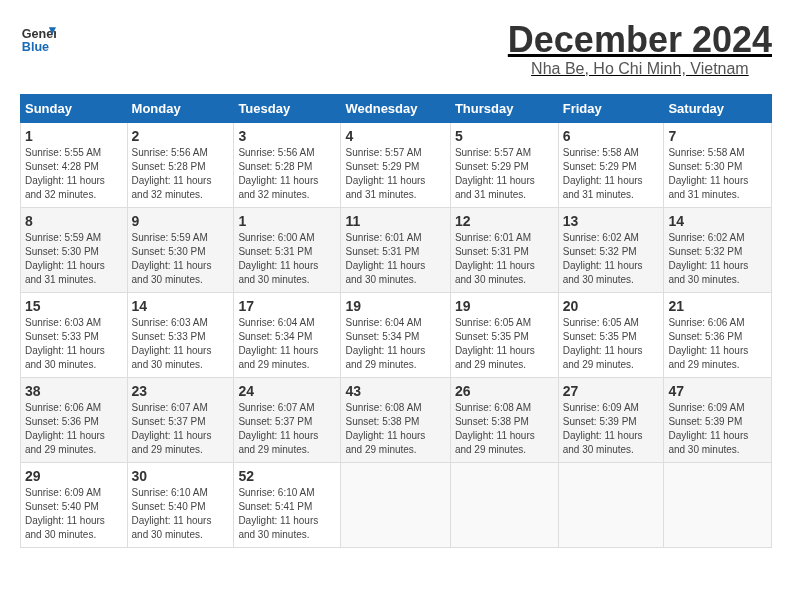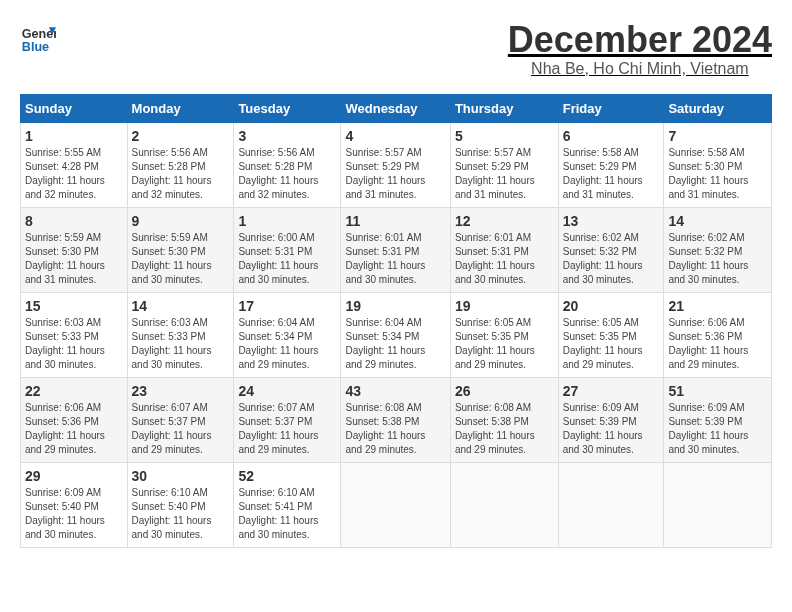--- a/index.html
+++ b/index.html
@@ -264,21 +264,21 @@
         <td>
           <span class="day-num">21</span>
           <div class="day-info" style="white-space: pre-line;">Sunrise: 6:06 AM
 Sunset: 5:36 PM
 Daylight: 11 hours
 and 29 minutes.</div>
         </td>
       </tr>
       <tr>
         <td>
-          <span class="day-num">22</span>
+          <span class="day-num">38</span>
           <div class="day-info" style="white-space: pre-line;">Sunrise: 6:06 AM
 Sunset: 5:36 PM
 Daylight: 11 hours
 and 29 minutes.</div>
         </td>
         <td>
           <span class="day-num">23</span>
           <div class="day-info" style="white-space: pre-line;">Sunrise: 6:07 AM
 Sunset: 5:37 PM
 Daylight: 11 hours
@@ -306,21 +306,21 @@
 and 29 minutes.</div>
         </td>
         <td>
           <span class="day-num">27</span>
           <div class="day-info" style="white-space: pre-line;">Sunrise: 6:09 AM
 Sunset: 5:39 PM
 Daylight: 11 hours
 and 30 minutes.</div>
         </td>
         <td>
-          <span class="day-num">51</span>
+          <span class="day-num">47</span>
           <div class="day-info" style="white-space: pre-line;">Sunrise: 6:09 AM
 Sunset: 5:39 PM
 Daylight: 11 hours
 and 30 minutes.</div>
         </td>
       </tr>
       <tr>
         <td>
           <span class="day-num">29</span>
           <div class="day-info" style="white-space: pre-line;">Sunrise: 6:09 AM

